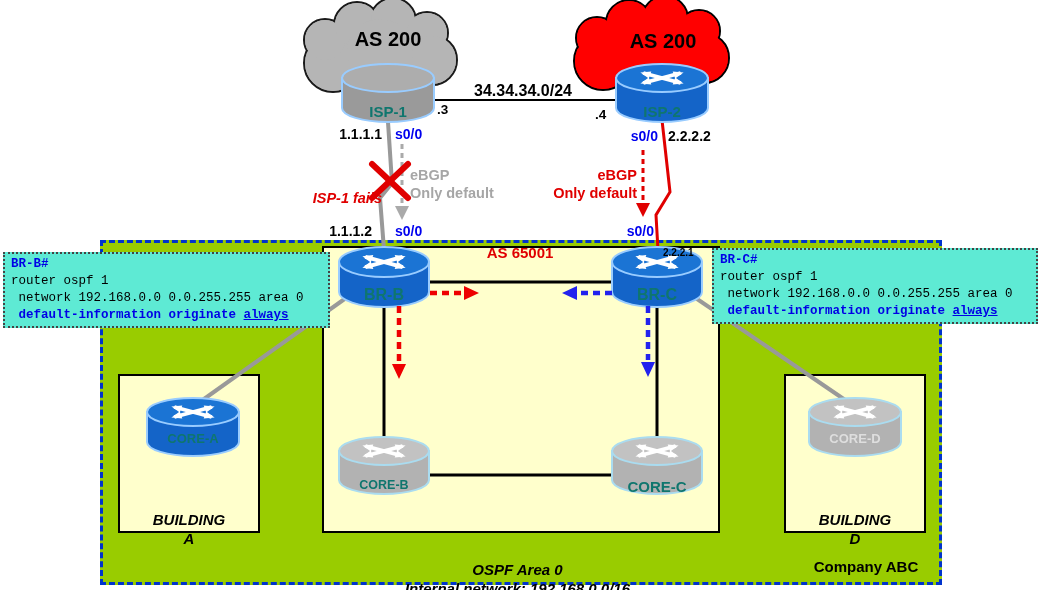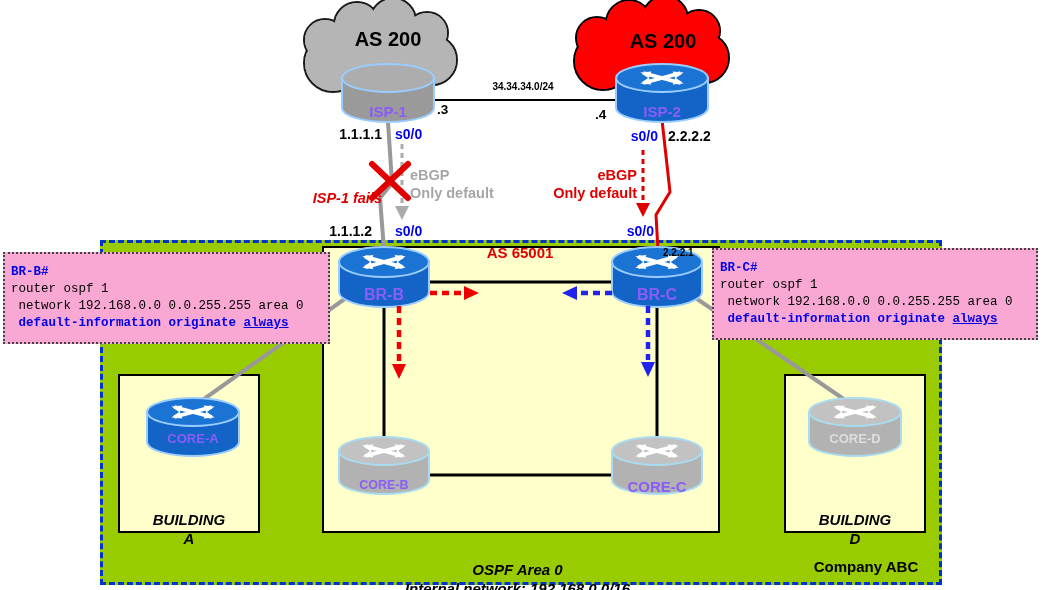--- a/index.html
+++ b/index.html
@@ -1,28 +1,28 @@
 <!DOCTYPE html>
 <html><head>
 <meta charset="utf-8">
 <style>
   html,body{margin:0;padding:0;background:#fff;}
   .stage{position:relative;width:1044px;height:590px;background:#ffffff;
          font-family:"Liberation Sans",sans-serif;overflow:hidden;}
   .lbl{position:absolute;font-weight:bold;color:#000;white-space:nowrap;line-height:1.25;}
   .center{text-align:center;} .right{text-align:right;} .left{text-align:left;}
-  .blue{color:#0000ee;} .red{color:#e00000;} .grayt{color:#a6a6a6;} .white{color:#8b5cf6;}
+  .blue{color:#0000ee;} .red{color:#e00000;} .grayt{color:#a6a6a6;} .white{color:#0f766e;}
   .ital{font-style:italic;margin-top:24px;}
   .zone{position:absolute;box-sizing:border-box;}
   .zone-company{left:100px;top:240px;width:842px;height:345px;background:#99cc00;border:3px dashed #0033cc;}
   .zone-inner{left:322px;top:246px;width:398px;height:287px;background:#ffffcc;border:2px solid #000;}
   .zone-bldg{background:#ffffcc;border:2px solid #000;width:142px;height:159px;top:374px;}
-  .cfg{position:absolute;box-sizing:border-box;background:#f9a8d4;border:2px dotted #444;
+  .cfg{position:absolute;box-sizing:border-box;background:#5eead4;border:2px dotted #444;
        font-family:"Liberation Mono","DejaVu Sans Mono",monospace;font-size:12.5px;
-       line-height:17px;padding:10px 6px;z-index:3;}
+       line-height:17px;padding:2px 6px;z-index:3;}
   .cfg div{white-space:pre;}
   .cfg .t{color:#0000e6;font-weight:bold;}
   .cfg .k{color:#0000e6;font-weight:bold;}
   .cfg .u{text-decoration:underline;}
   svg.layer{position:absolute;left:0;top:0;z-index:2;pointer-events:none;}
   .txt{z-index:3;}
 </style>
 </head>
 <body>
 
@@ -173,21 +173,21 @@
       <line x1="408" y1="164" x2="372" y2="198"></line>
     </g>
   </svg>
 
   <div class="lbl txt center" style="left:340px;top:27px;width:96px;font-size:20px;">AS 200</div>
   <div class="lbl txt center" style="left:615px;top:29px;width:96px;font-size:20px;">AS 200</div>
 
   <div class="lbl txt center white" style="left:346px;top:103px;width:84px;font-size:15px;">ISP-1</div>
   <div class="lbl txt center white" style="left:620px;top:103px;width:84px;font-size:15px;">ISP-2</div>
 
-  <div class="lbl txt center" style="left:448px;top:81px;width:150px;font-size:10px;">34.34.34.0/24</div>
+  <div class="lbl txt center" style="left:448px;top:81px;width:150px;font-size:16px;">34.34.34.0/24</div>
   <div class="lbl txt left" style="left:437px;top:102px;width:28px;font-size:13.5px;">.3</div>
   <div class="lbl txt left" style="left:595px;top:107px;width:28px;font-size:13.5px;">.4</div>
 
   <div class="lbl txt right" style="left:326px;top:126px;width:56px;font-size:14px;">1.1.1.1</div>
   <div class="lbl txt left blue" style="left:395px;top:126px;width:42px;font-size:14px;">s0/0</div>
   <div class="lbl txt right blue" style="left:616px;top:128px;width:42px;font-size:14px;">s0/0</div>
   <div class="lbl txt left" style="left:668px;top:128px;width:60px;font-size:14px;">2.2.2.2</div>
 
   <div class="lbl txt right red ital" style="left:292px;top:165px;width:90px;font-size:14.5px;">ISP-1 fails</div>
 

